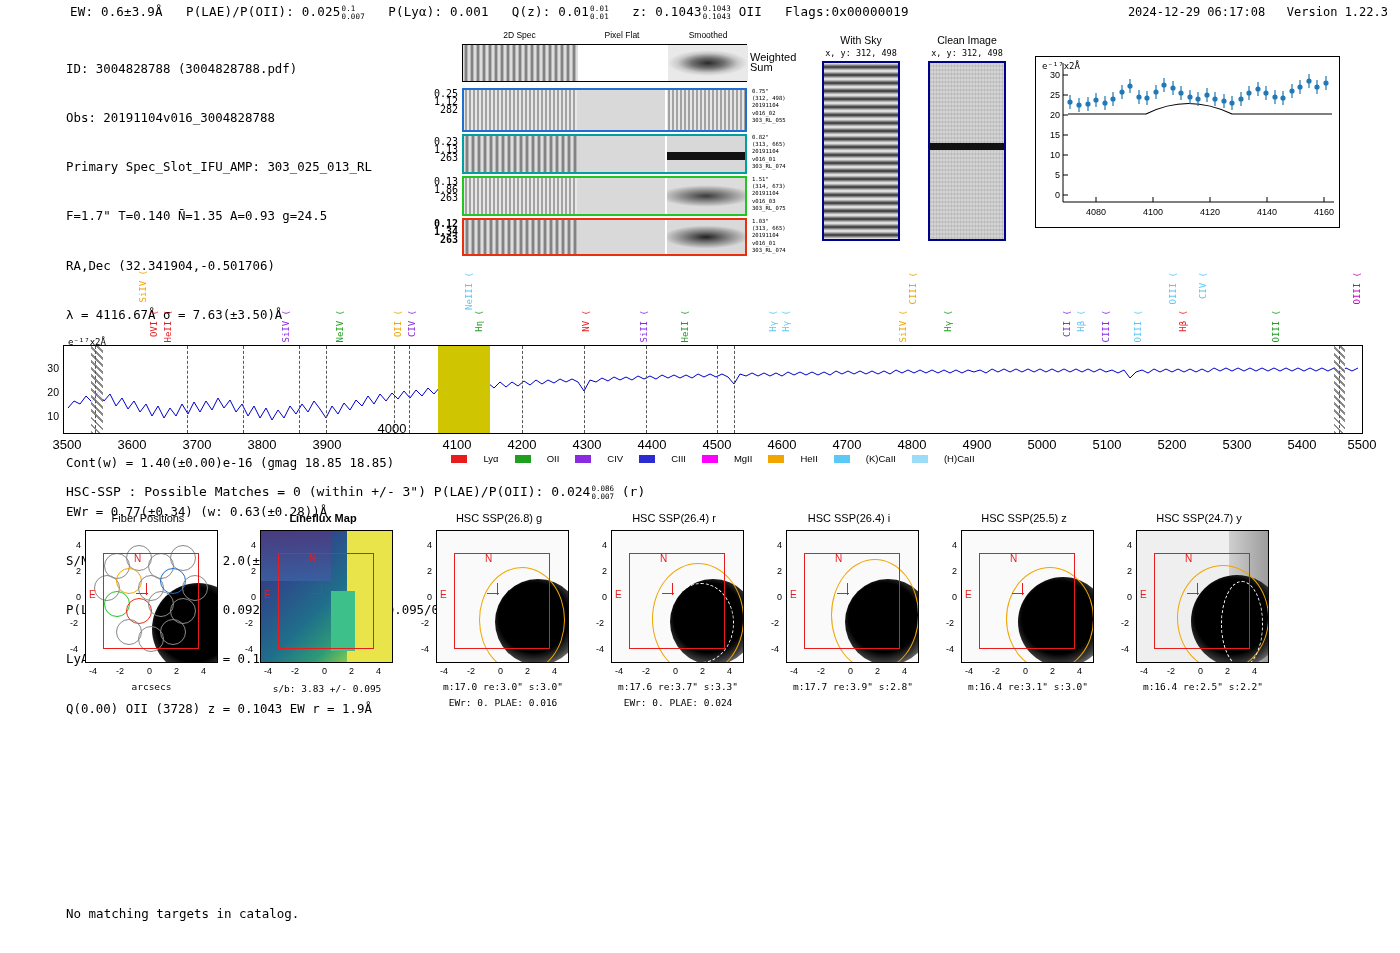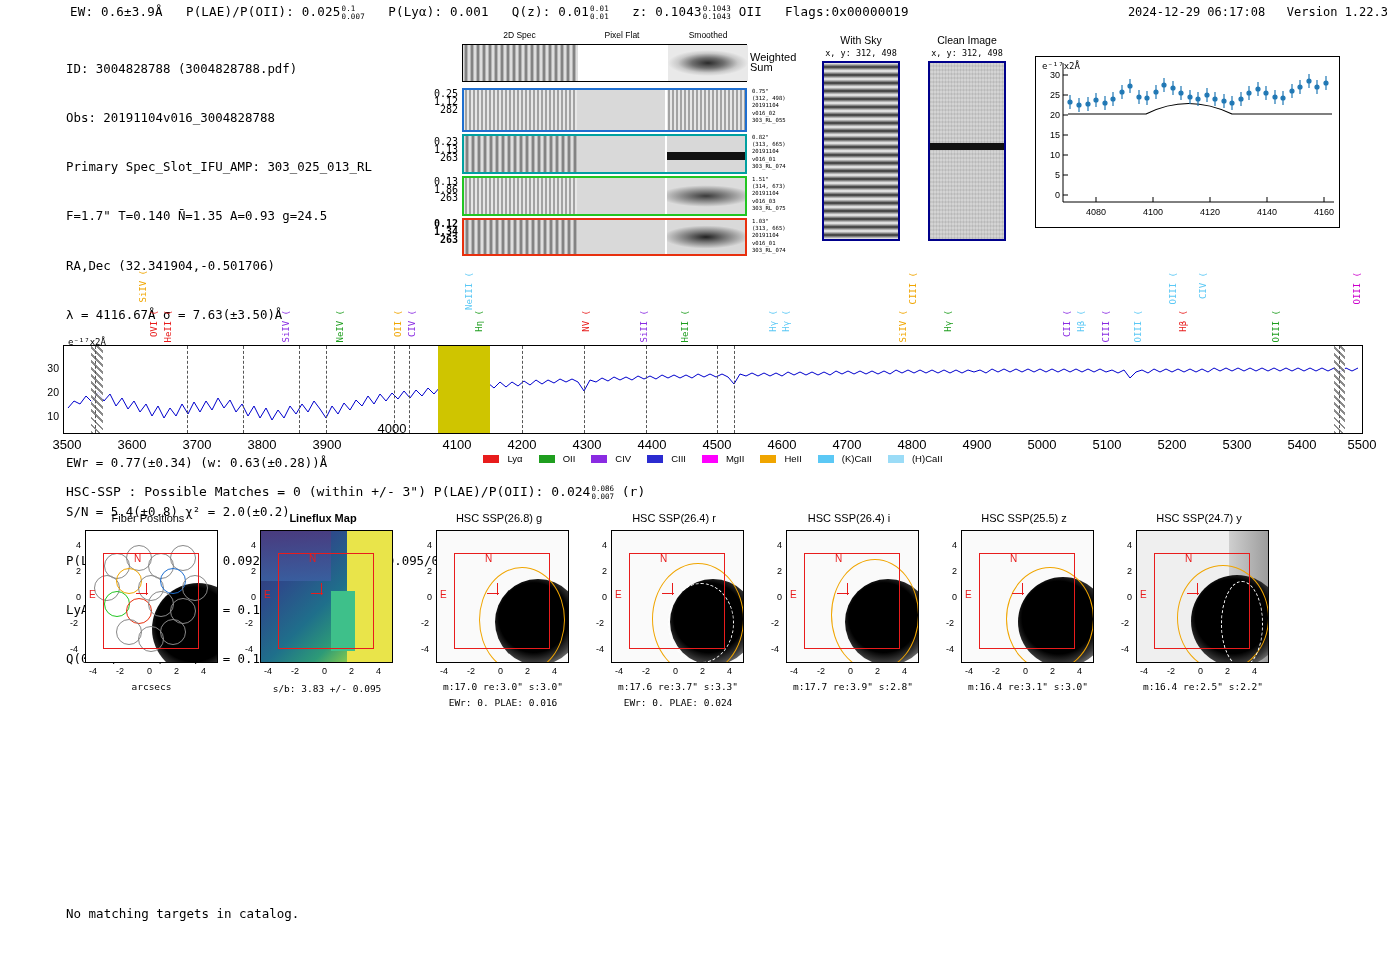--- a/index.html
+++ b/index.html
@@ -172,21 +172,21 @@
     width: 26px;
   }
   #legend-row {
     position:absolute;
     top: 453px; left: 63px; width: 1300px;
     display:flex; justify-content:center; gap:16px;
     font-family: "Liberation Sans", sans-serif;
     font-size: 9.5px;
     align-items:center;
   }
-  .lg-item { display:flex; align-items:center; gap:8px; }
+  .lg-item { display:flex; align-items:center; gap:16px; }
   .lg-sw { width:16px; height:8px; display:inline-block; }
 
   
   #hsc-header {
     top: 484px; left: 66px;
     font-size: 13px;
     white-space: nowrap;
   }
   .panel-title {
     position:absolute;
@@ -276,20 +276,21 @@
 
 <div class="abs mono" id="info-block">
   <div>ID: 3004828788 (3004828788.pdf)</div>
   <div>Obs: 20191104v016_3004828788</div>
   <div>Primary Spec_Slot_IFU_AMP: 303_025_013_RL</div>
   <div>F=1.7"  T=0.140  N̄=1.35  A=0.93  g=24.5</div>
   <div>RA,Dec (32.341904,-0.501706)</div>
   <div>λ = 4116.67Å  σ = 7.63(±3.50)Å</div>
   <div>LineFlux = 3.00(±1.30)e-16</div>
   <div>Cont(n) = 1.10(±0.02)e-16</div>
+  <div>Cont(w) = 1.40(±0.00)e-16 (gmag 18.85 18.85)</div>
   <div>EWr = 0.77(±0.34) (w: 0.63(±0.28))Å</div>
   <div>S/N = 5.4(±0.8)  χ² = 2.0(±0.2)</div>
   <div>P(LAE)/P(OII): 0.025 0.092/0.007 (w: 0.025 0.095/0.007)</div>
   <div>LyA z = 2.3863  OII z = 0.1043</div>
   <div>Q(0.00) OII (3728) z = 0.1043  EW r = 1.9Å</div>
 </div>
 
 <div class="abs" id="spec2d">
   <div class="spec-col-label" style="left:0px;width:115px;">2D Spec</div>
   <div class="spec-col-label" style="left:115px;width:90px;">Pixel Flat</div>

